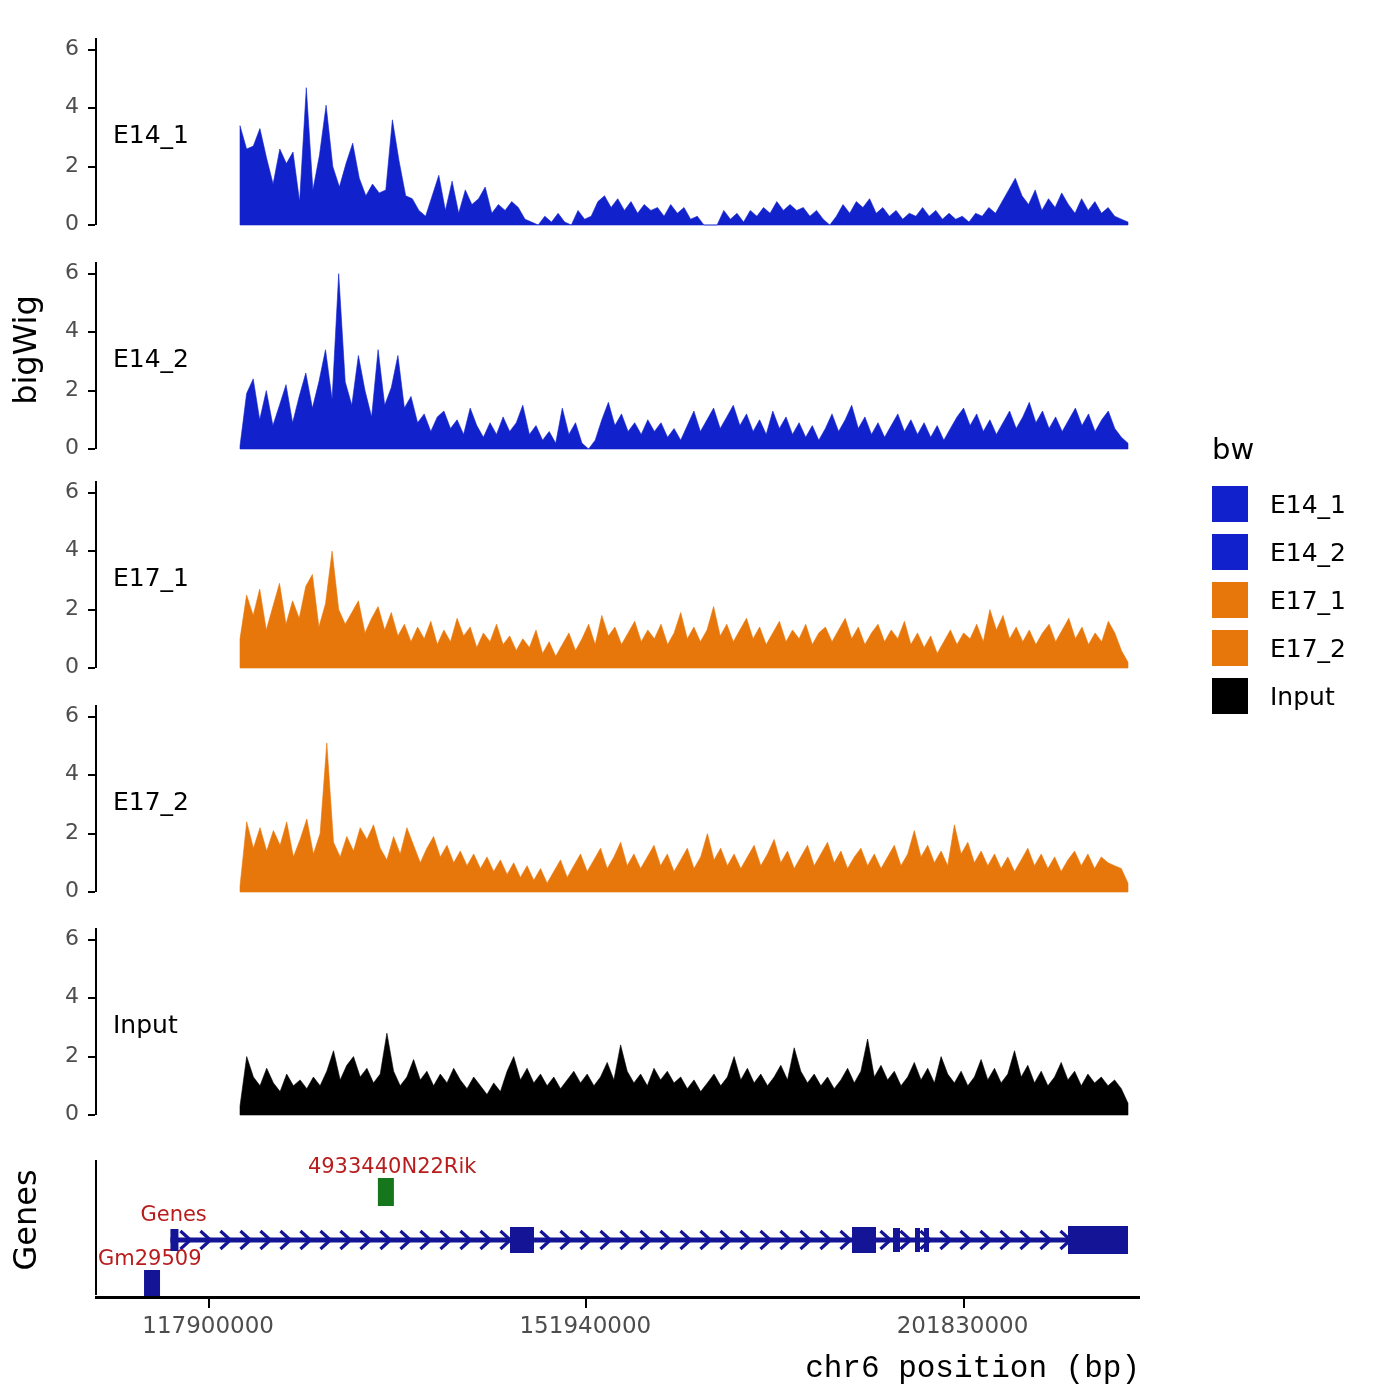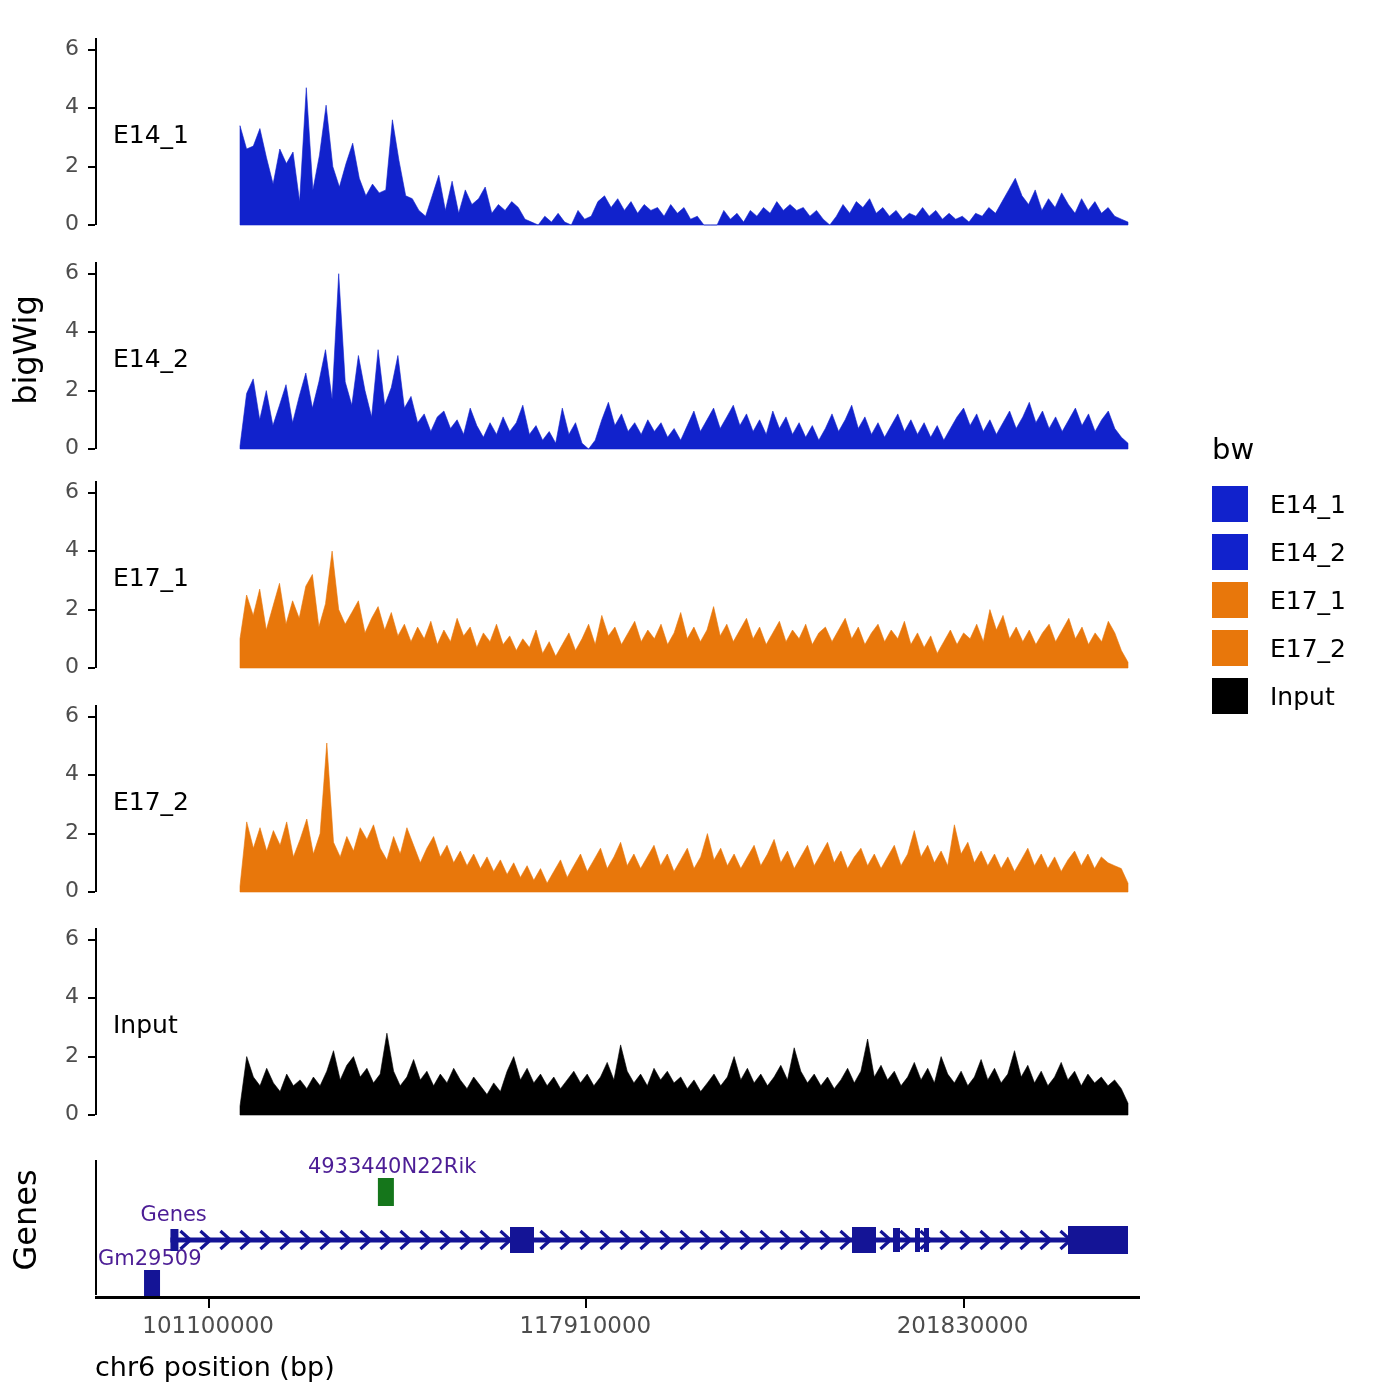--- a/index.html
+++ b/index.html
@@ -17,28 +17,28 @@
   }
   .panel{position:absolute;left:95px;}
   .axisline{position:absolute;left:0;top:0;width:2px;background:#000;}
   .tick{position:absolute;width:7px;height:2px;background:#000;left:-7px;}
   .ticklab{position:absolute;font-size:22px;color:#4d4d4d;text-align:right;width:40px;left:-56px;}
   .tracklab{position:absolute;font-size:25px;color:#000;white-space:nowrap;}
   .plotsvg{position:absolute;left:0;top:0;}
   .xaxis{position:absolute;left:95px;height:3px;background:#000;}
   .xtick{position:absolute;width:2px;height:9px;background:#000;}
   .xticklab{position:absolute;font-size:23px;color:#4d4d4d;text-align:center;white-space:nowrap;}
-  .xtitle{position:absolute;font-size:27px;color:#000;text-align:left;white-space:nowrap;}
+  .xtitle{position:absolute;font-size:31px;color:#000;text-align:right;white-space:nowrap;font-family:Liberation Mono, monospace;}
   .genesaxis{position:absolute;width:2px;background:#000;}
   .legend{position:absolute;}
   .legtitle{position:absolute;font-size:29px;color:#000;}
   .legrow{position:absolute;display:flex;align-items:center;}
   .legswatch{width:36px;height:36px;display:block;}
   .leglab{font-size:25px;color:#000;margin-left:22px;white-space:nowrap;}
-  .genelabel{position:absolute;font-size:21px;color:#4c1d95;white-space:nowrap;}
+  .genelabel{position:absolute;font-size:21px;color:#b91c1c;white-space:nowrap;}
 </style>
 </head>
 <body>
 
 <div id="root">
 
   <div class="ylab">bigWig</div>
   <div class="geneslab">Genes</div>
 
   <div id="tracks">
@@ -184,23 +184,23 @@
           <rect x="893" y="68" width="7" height="24" fill="#141496"></rect>
           <rect x="915" y="68" width="5" height="24" fill="#141496"></rect>
           <rect x="924" y="68" width="5" height="24" fill="#141496"></rect>
           <rect x="1068" y="66" width="60" height="28" fill="#141496"></rect>
         </g>
       </svg>
     </div>
   <div id="xaxis-group">
       <div class="xaxis" style="top: 1296px; width: 1045px;"></div>
       <div class="xtick" style="left: 208.158px; top: 1299px;"></div>
-      <div class="xticklab" style="left: 128.158px; top: 1312px; width: 160px;">101100000</div>
+      <div class="xticklab" style="left: 128.158px; top: 1312px; width: 160px;">117900000</div>
       <div class="xtick" style="left: 585.351px; top: 1299px;"></div>
-      <div class="xticklab" style="left: 505.351px; top: 1312px; width: 160px;">117910000</div>
+      <div class="xticklab" style="left: 505.351px; top: 1312px; width: 160px;">151940000</div>
       <div class="xtick" style="left: 962.544px; top: 1299px;"></div>
       <div class="xticklab" style="left: 882.544px; top: 1312px; width: 160px;">201830000</div>
       <div class="xtitle" style="left: 95px; top: 1351px; width: 1045px;">chr6 position (bp)</div>
     </div>
   <div id="legend-group" class="legend">
       <div class="legtitle" style="left: 1212px; top: 432px;">bw</div>
       <div class="legrow" style="left: 1212px; top: 486px;">
         <span class="legswatch" style="background: rgb(17, 34, 204);"></span>
         <span class="leglab">E14_1</span>
       </div>

